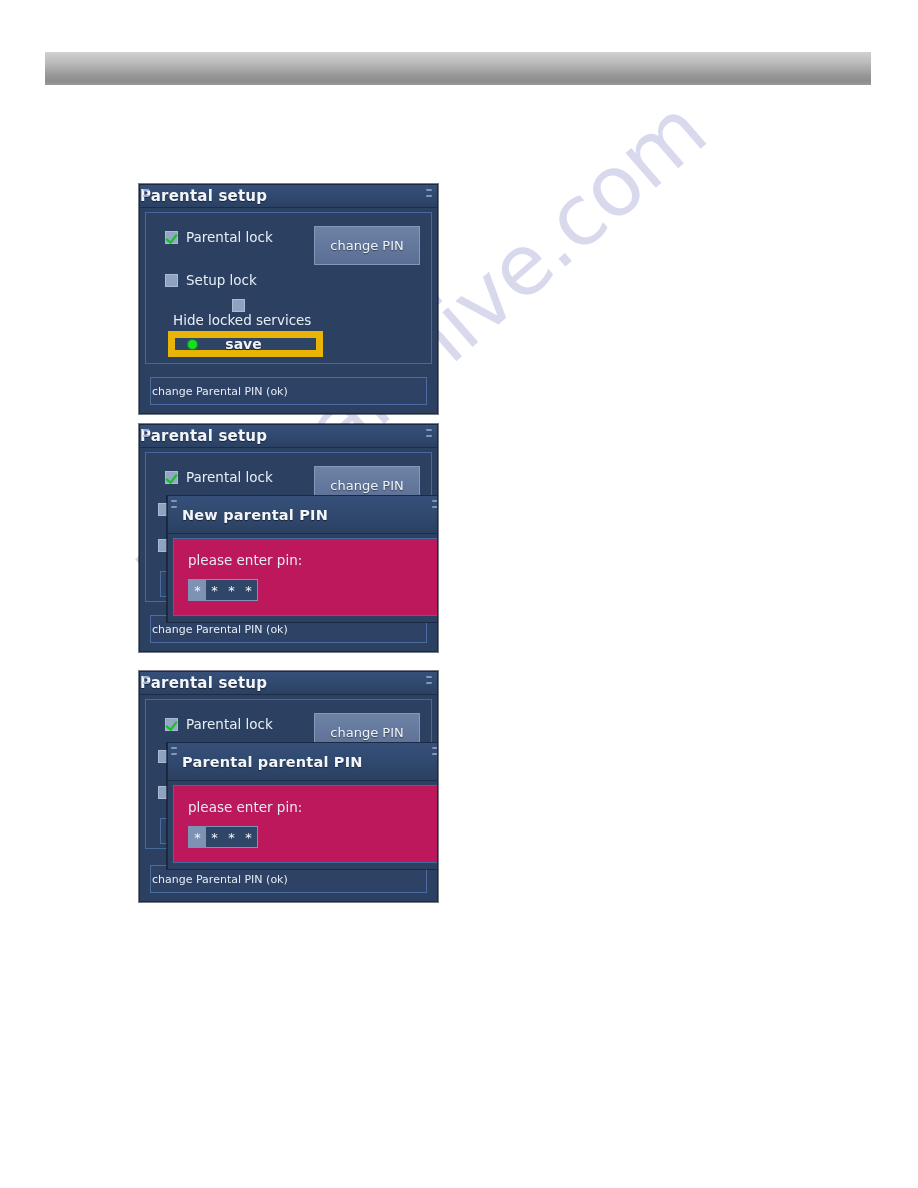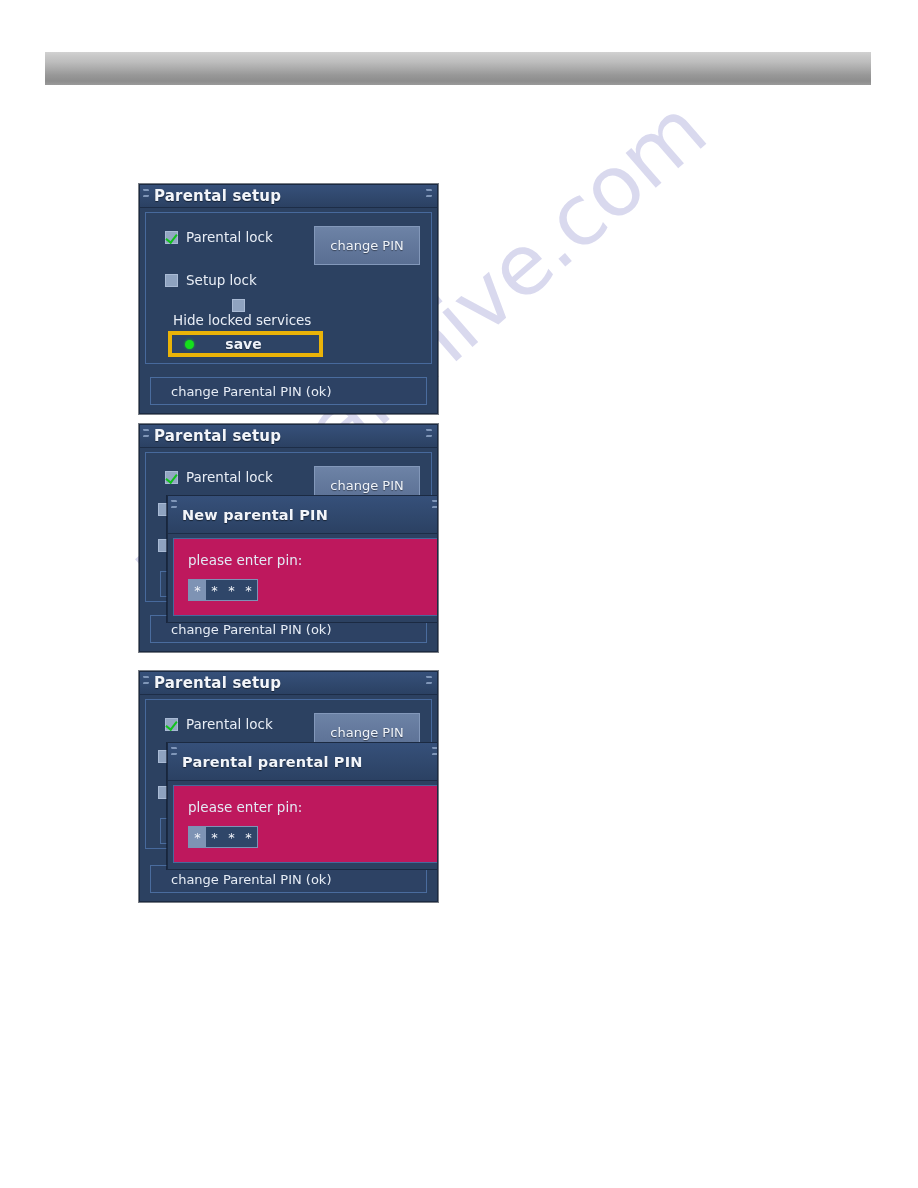--- a/index.html
+++ b/index.html
@@ -81,21 +81,20 @@
     height: 23px;
     background: linear-gradient(to bottom, #36507a 0%, #30486d 55%, #2b4163 100%);
     border-bottom: 1px solid #1d2d47;
     display: flex;
     align-items: center;
   }
   .titlebar .title {
     font-size: 15px;
     font-weight: 700;
     color: #f2f5fa;
-    margin-left: 14px;
     letter-spacing: .2px;
     text-shadow: 0 1px 1px rgba(0,0,0,.5);
   }
   .arrow-pair {
     position: absolute;
     width: 7px;
     height: 14px;
   }
   .arrow-pair.left  { left: 3px;  top: 4px; }
   .arrow-pair.right { right: 4px; top: 4px; }
@@ -178,21 +177,21 @@
   }
 
   
   .btn-save {
     position: absolute;
     left: 22px;
     top: 118px;
     width: 155px;
     height: 26px;
     background: #2e4465;
-    border: 4px solid #eab308;
+    border: 7px solid #eab308;
     display: flex;
     align-items: center;
   }
   .btn-save .dot {
     width: 9px;
     height: 9px;
     border-radius: 50%;
     background: #14e01c;
     box-shadow: 0 0 3px rgba(20,224,28,.8);
     margin-left: 13px;
@@ -214,23 +213,23 @@
     left: 10px;
     right: 10px;
     bottom: 8px;
     height: 28px;
     background: #2d4264;
     border: 1px solid #4a6c9e;
     display: flex;
     align-items: center;
   }
   .statusbar .status-text {
-    font-size: 13px;
+    font-size: 11px;
     color: #e6ecf5;
-    margin-left: 20px;
+    margin-left: 1px;
     white-space: nowrap;
   }
 
   
   .subdialog {
     position: absolute;
     left: 21px;
     top: 42px;
     width: 277px;
     background: #2c4161;

